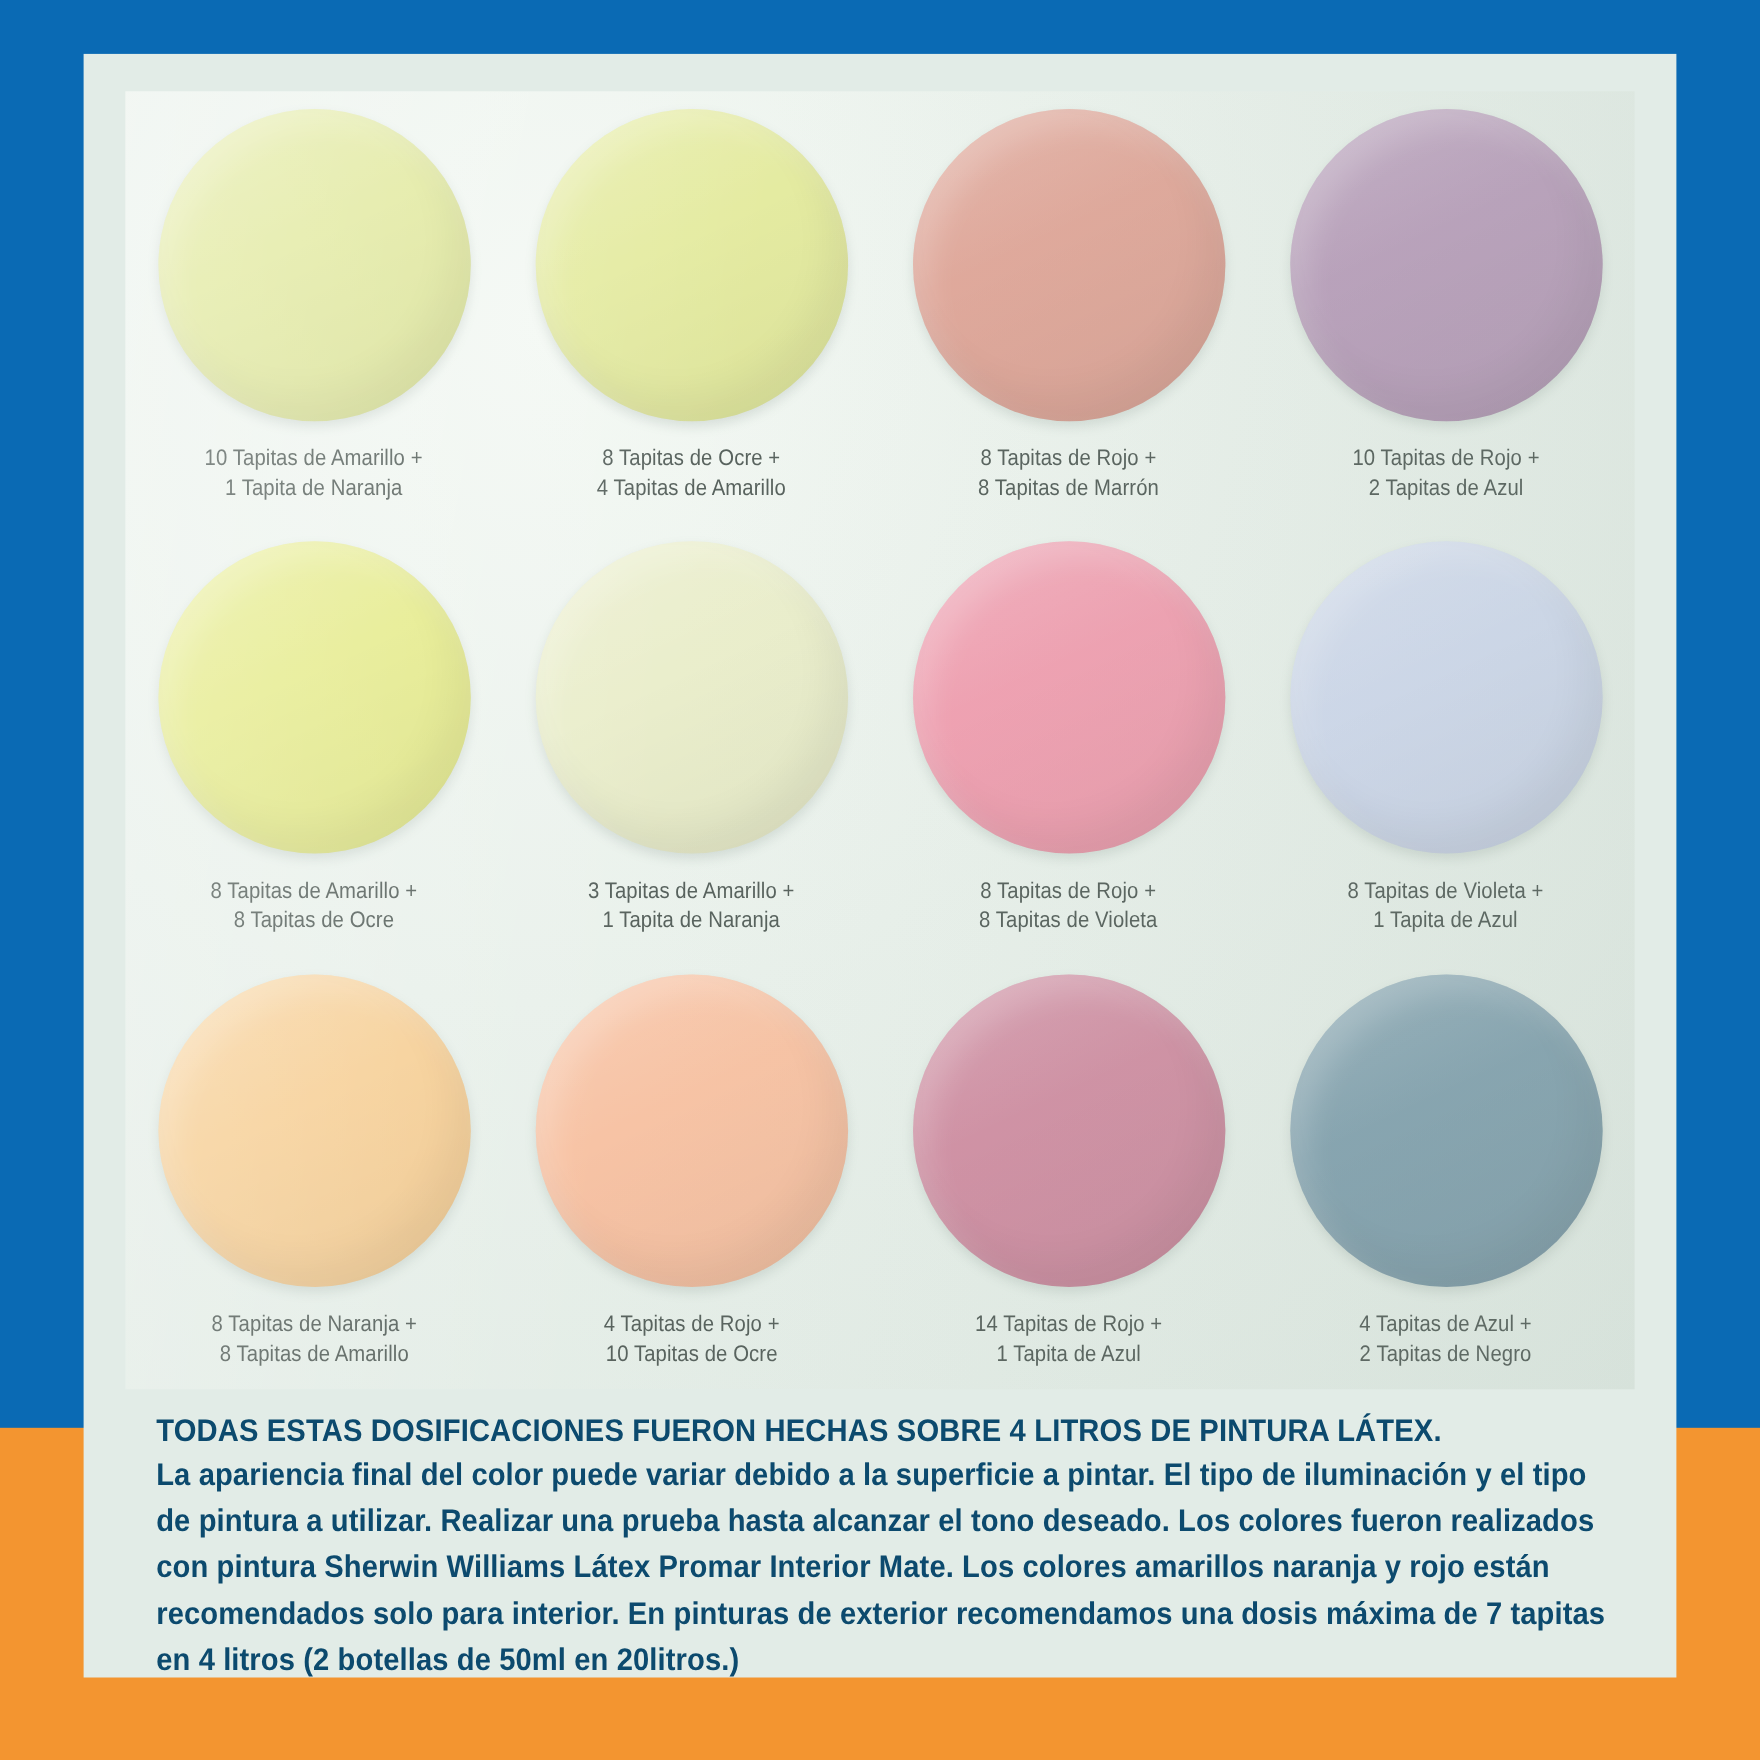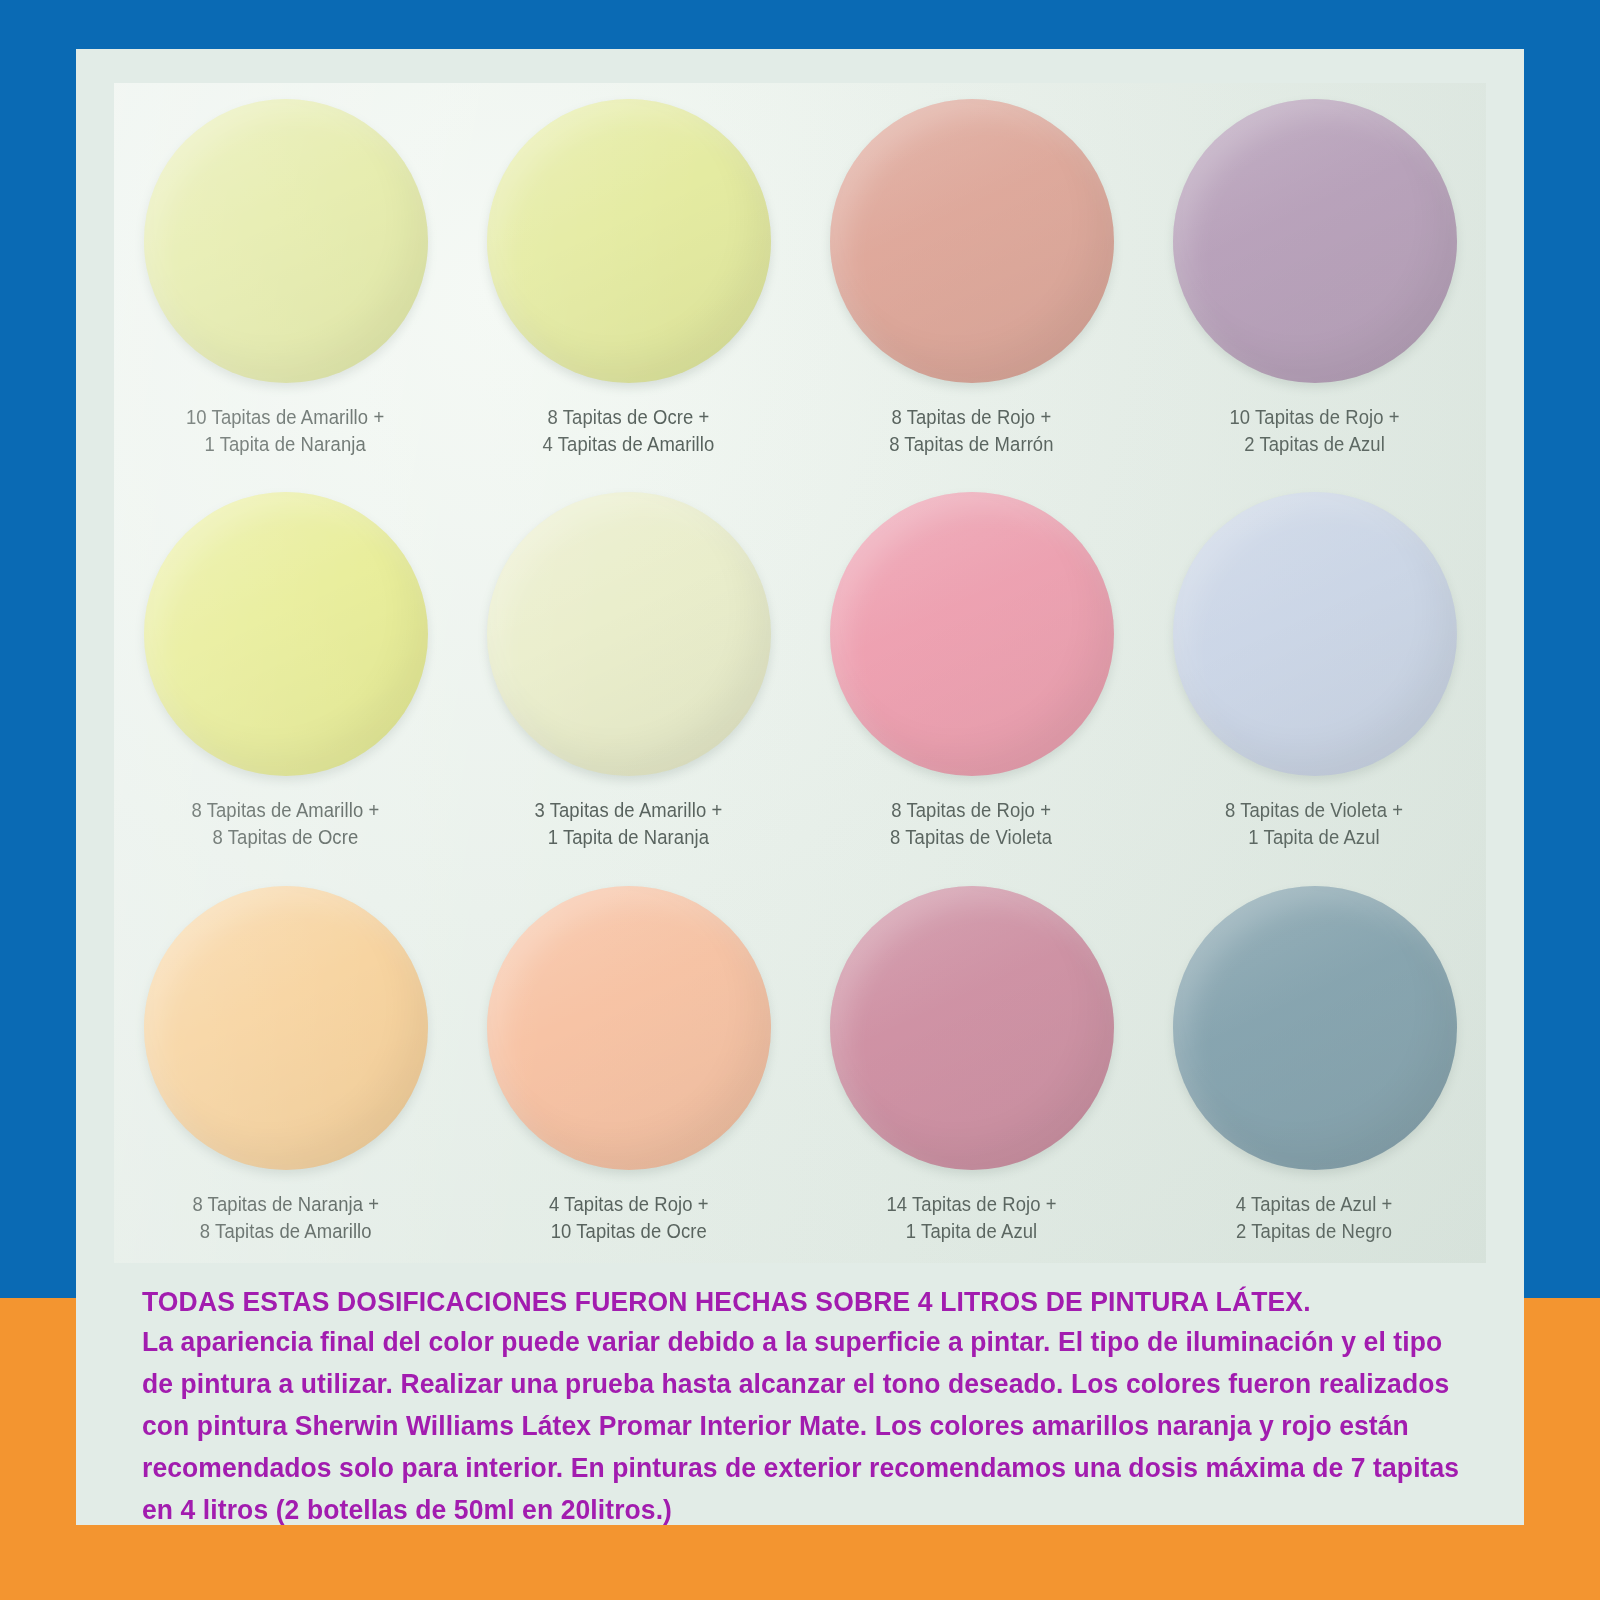--- a/index.html
+++ b/index.html
@@ -108,21 +108,21 @@
     transform: scaleX(0.9);
     white-space: nowrap;
   }
 
   
   #footer-text {
     position: absolute;
     left: 66px;
     top: 1232px;
     width: 1330px;
-    color: #a21caf;
+    color: #0c4a6e;
   }
   #footer-heading {
     font-family: "Liberation Sans Narrow", "Liberation Sans", sans-serif;
     font-weight: bold;
     font-size: 28.5px;
     line-height: 1.42;
     letter-spacing: 0.15px;
     transform: scaleX(0.93);
     transform-origin: left center;
     white-space: nowrap;

